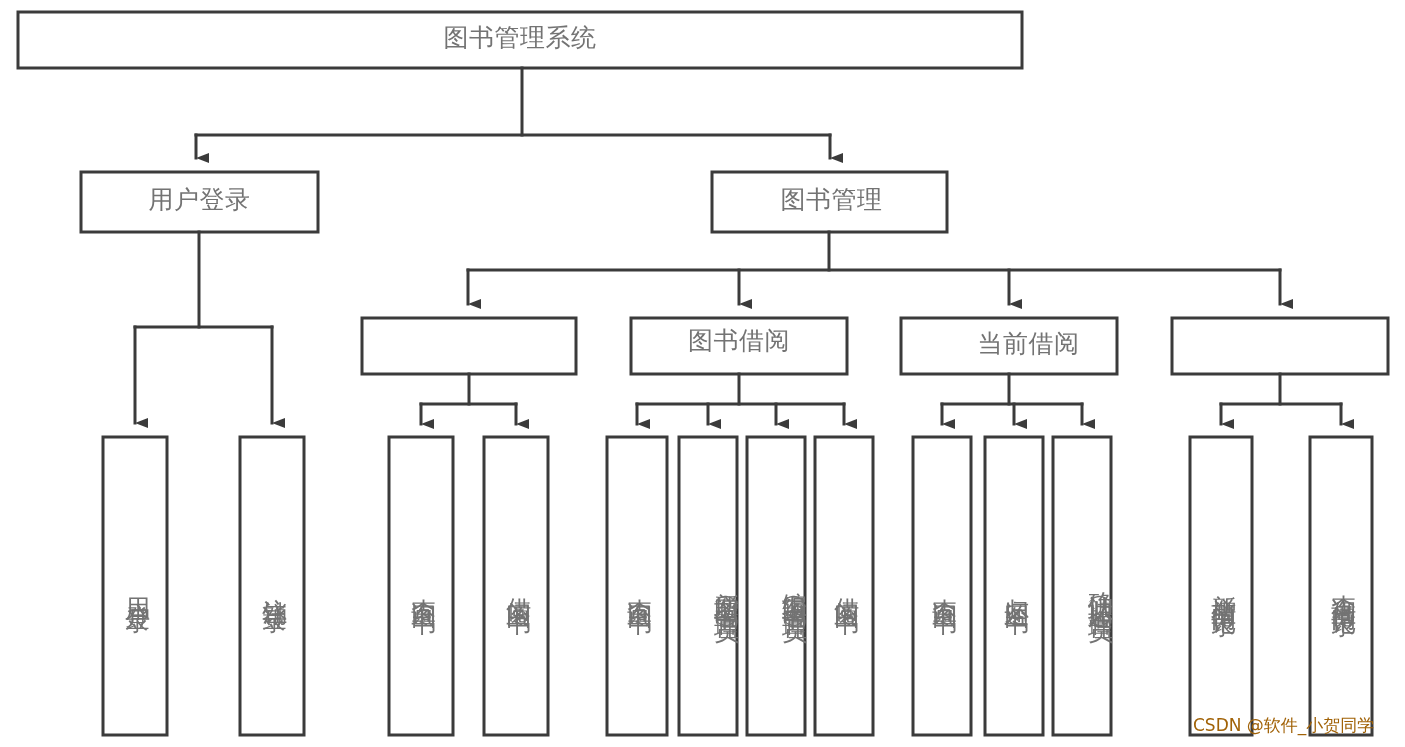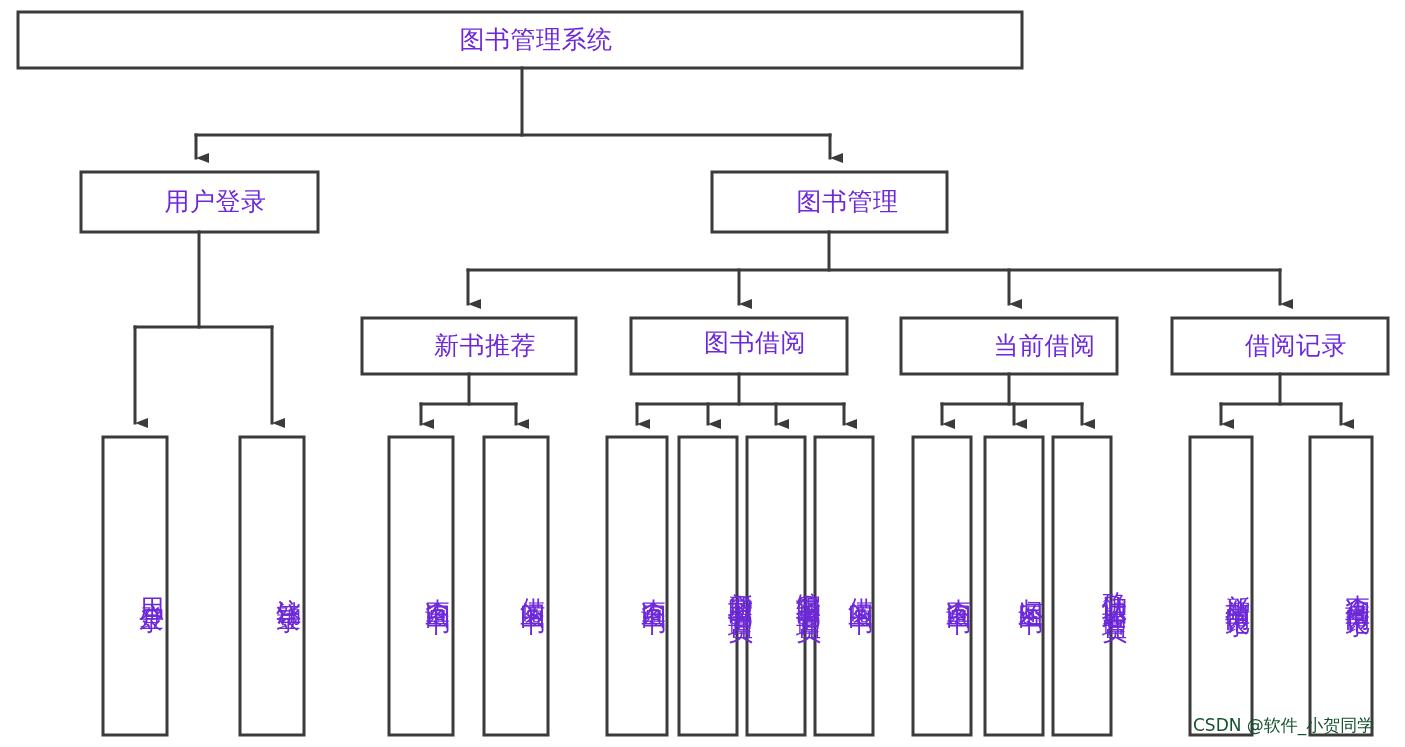--- a/index.html
+++ b/index.html
@@ -41,46 +41,45 @@
   }
   .arrow-head {
     fill: #3b3b3b;
     stroke: none;
   }
   .node-label {
     position: absolute;
     display: flex;
     align-items: center;
     justify-content: center;
-    color: #6d28d9;
-    font-family: Liberation Serif, serif;
+    color: #737373;
+    font-family: Liberation Mono, monospace;
     -webkit-font-smoothing: antialiased;
     pointer-events: none;
     box-sizing: border-box;
-    margin-left: 16px;
   }
   .node-label.horizontal {
     font-size: 25px;
     letter-spacing: 0.5px;
     line-height: 1.1;
   }
   .node-label.vertical {
     writing-mode: vertical-rl;
     text-orientation: upright;
     font-size: 25px;
     letter-spacing: 4px;
     line-height: 1.05;
     white-space: nowrap;
   }
   .watermark {
     position: absolute;
     left: 1193px;
     top: 714px;
     font-size: 17px;
-    color: #14532d;
+    color: #a16207;
     font-family: "DejaVu Sans", "Liberation Sans", sans-serif;
     white-space: nowrap;
     pointer-events: none;
   }
 </style>
 </head>
 <body>
 
 <div id="diagram-root">
 
@@ -154,24 +153,22 @@
     <path class="connector" d="M 1221 404 L 1341 404"></path>
     <path class="connector" marker-end="url(#arrow)" d="M 1221 404 L 1221 424"></path>
     <path class="connector" marker-end="url(#arrow)" d="M 1341 404 L 1341 424"></path>
   </svg>
 
   <div class="node-label horizontal" style="left:18px; top:12px; width:1004px; height:56px;">图书管理系统</div>
 
   <div class="node-label horizontal" style="left:81px; top:172px; width:237px; height:60px;">用户登录</div>
   <div class="node-label horizontal" style="left:712px; top:172px; width:239px; height:60px;">图书管理</div>
 
-  <div class="node-label horizontal" style="left:362px; top:318px; width:214px; height:56px;">新书推荐</div>
   <div class="node-label horizontal" style="left:631px; top:318px; width:216px; height:49px;">图书借阅</div>
   <div class="node-label horizontal" style="left:901px; top:318px; width:255px; height:56px;">当前借阅</div>
-  <div class="node-label horizontal" style="left:1172px; top:318px; width:216px; height:56px;">借阅记录</div>
 
   <div class="node-label vertical" style="left:103px; top:437px; width:64px; height:298px;">用户登录</div>
   <div class="node-label vertical" style="left:240px; top:437px; width:64px; height:298px;">注销登录</div>
   <div class="node-label vertical" style="left:389px; top:437px; width:64px; height:298px;">查询图书</div>
   <div class="node-label vertical" style="left:484px; top:437px; width:64px; height:298px;">借阅图书</div>
   <div class="node-label vertical" style="left:607px; top:437px; width:60px; height:298px;">查询图书</div>
   <div class="node-label vertical" style="left:679px; top:437px; width:58px; height:298px; align-items:flex-start; padding-top:8px;">新增图书（管理员）</div>
   <div class="node-label vertical" style="left:747px; top:437px; width:58px; height:298px; align-items:flex-start; padding-top:8px;">编辑图书（管理员）</div>
   <div class="node-label vertical" style="left:815px; top:437px; width:58px; height:298px;">借阅图书</div>
   <div class="node-label vertical" style="left:913px; top:437px; width:58px; height:298px;">查询图书</div>

